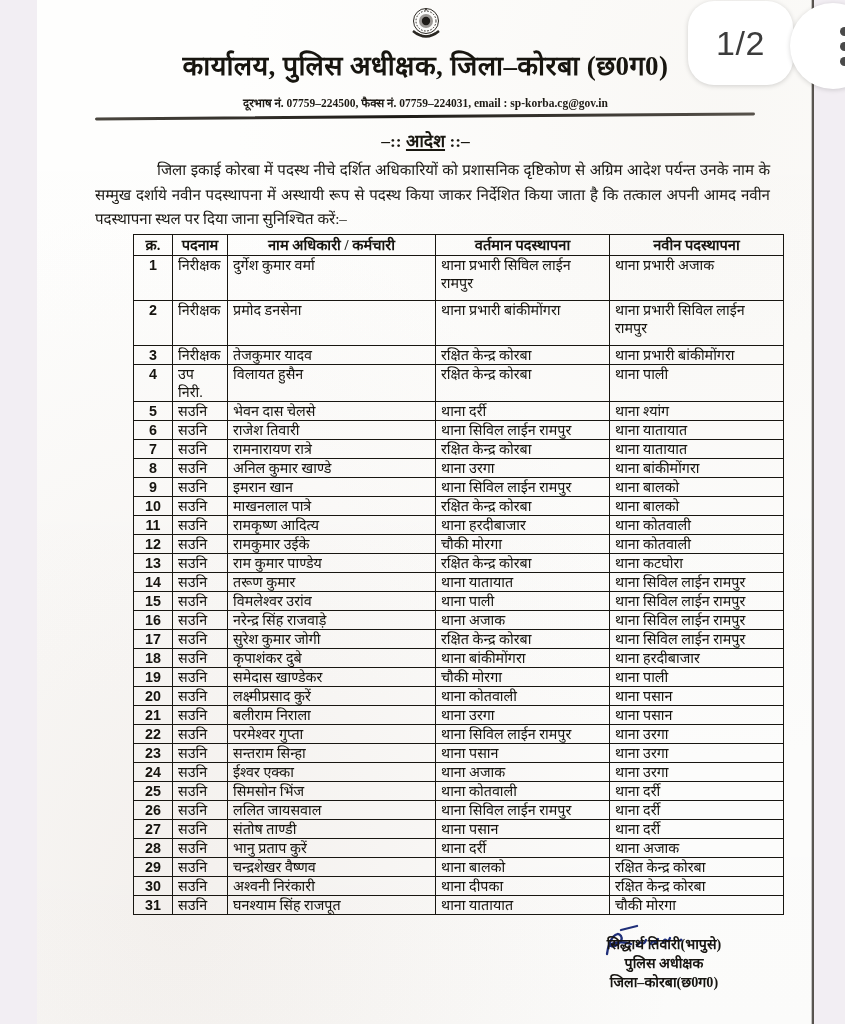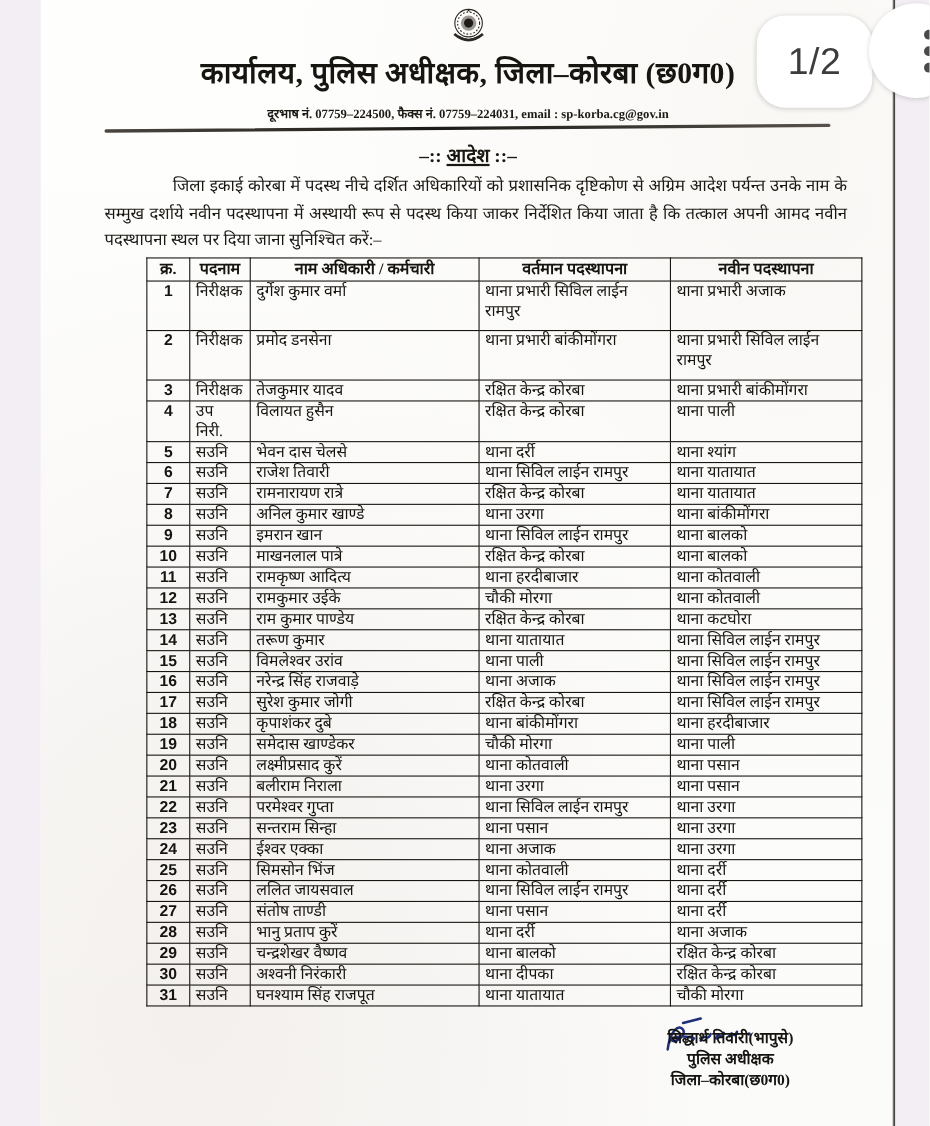--- a/index.html
+++ b/index.html
@@ -155,21 +155,21 @@
   }
   .sig-scribble {
     position: absolute; left: 560px; top: 924px; width: 120px; height: 40px;
     pointer-events: none;
   }
   .sig-line { font-size: 14.2px; font-weight: 700; line-height: 19px; }
   .sig-line.l2 { font-size: 14.2px; }
 
   
   .page-pill {
-    position: absolute; left: 688px; top: 14px;
+    position: absolute; left: 688px; top: 1px;
     width: 105px; height: 84px;
     background: #ffffff;
     border-radius: 26px;
     box-shadow: 0 1px 5px rgba(0,0,0,.17);
     display: flex; align-items: center; justify-content: center;
     color: #3c3c3c;
     font-size: 34px;
     font-family: "Liberation Sans", sans-serif;
     letter-spacing: .5px;
     cursor: pointer;

